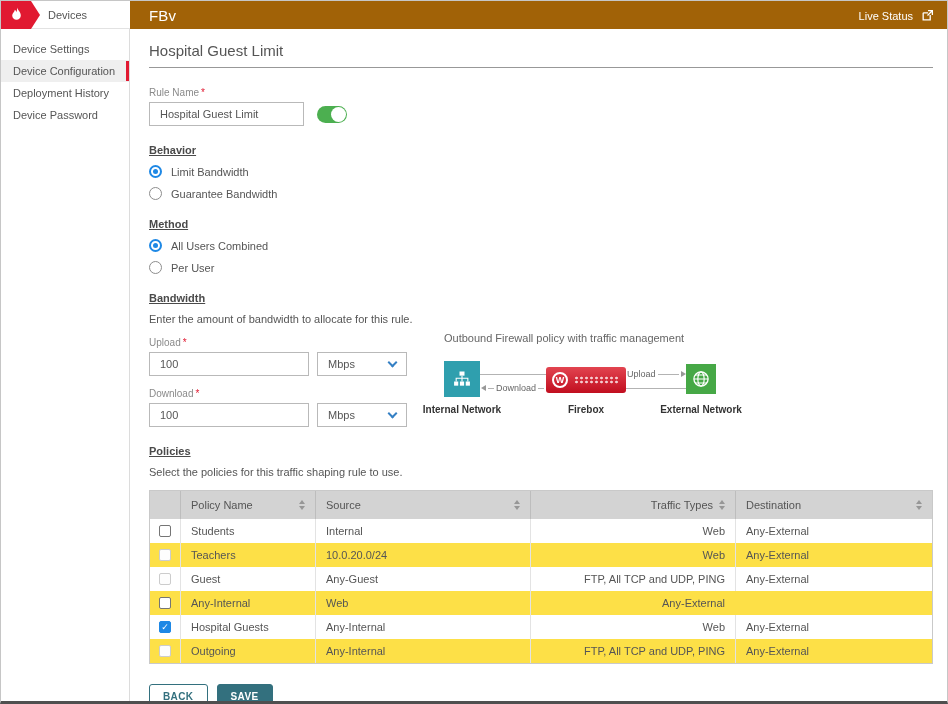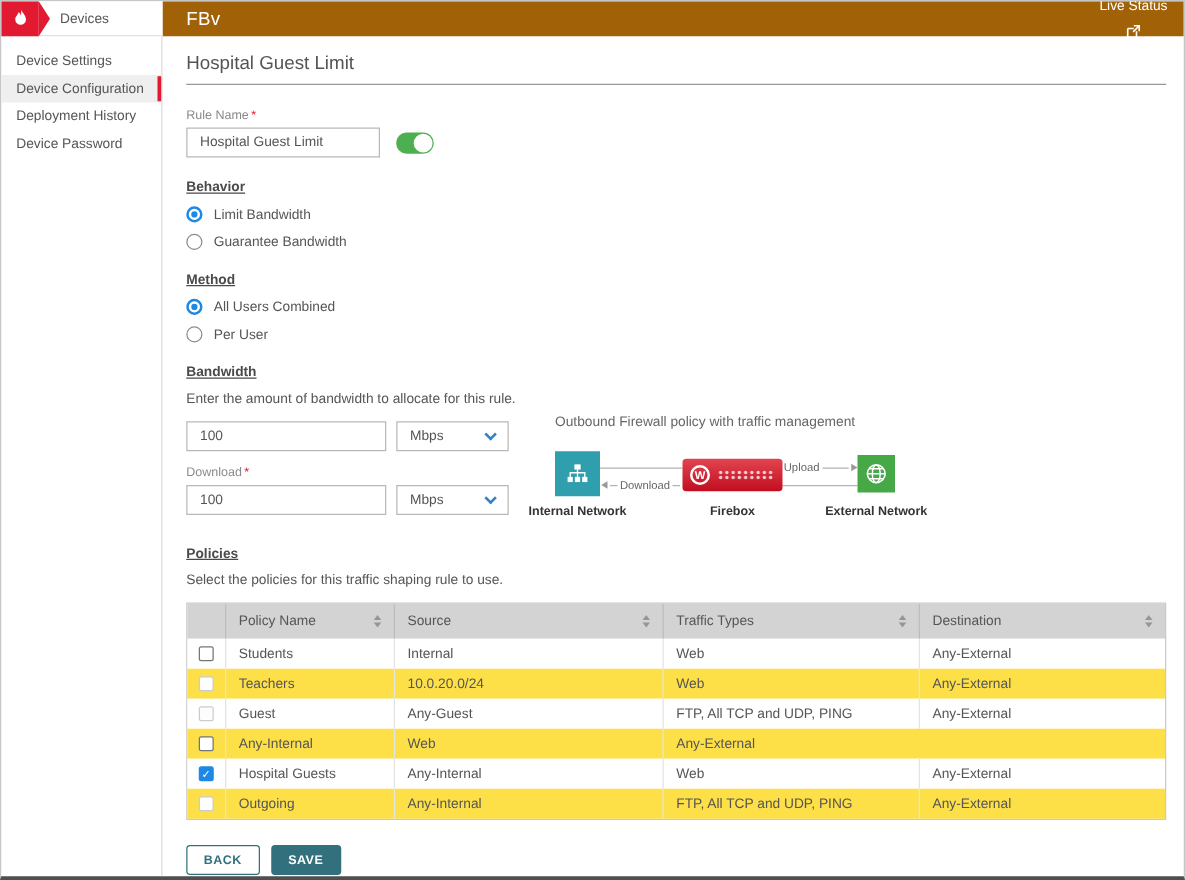--- a/index.html
+++ b/index.html
@@ -8,21 +8,21 @@
   .window { width:948px; height:704px; border:1px solid #c6c6c6; border-bottom:3px solid #4f4f4f; background:#fff; display:flex; flex-direction:column; overflow:hidden; }
 
   
   .header { height:28px; flex:0 0 28px; display:flex; }
   .brand { width:129px; background:#fff; border-bottom:1px solid #e2e2e2; display:flex; align-items:center; position:relative; flex:0 0 129px; }
   .brand-flag { width:30px; height:28px; background:#e11931; display:flex; align-items:center; justify-content:center; position:relative; }
   .brand-flag::after { content:''; position:absolute; left:30px; top:0; border-top:14px solid transparent; border-bottom:14px solid transparent; border-left:9px solid #e11931; }
   .brand-label { margin-left:17px; font-size:11px; color:#555; }
   .topbar { flex:1; background:#a16207; display:flex; align-items:center; color:#fff; }
   .topbar-title { margin-left:19px; font-size:15px; letter-spacing:.2px; }
-  .live-status { margin-left:auto; margin-right:13px; display:flex; align-items:center; gap:8px; font-size:11px; cursor:pointer;flex-direction:column; }
+  .live-status { margin-left:auto; margin-right:13px; display:flex; align-items:flex-end; gap:8px; font-size:11px; cursor:pointer; }
 
   
   .frame-body { flex:1; display:flex; min-height:0; }
   .sidebar { width:129px; flex:0 0 129px; border-right:1px solid #dcdcdc; padding-top:9px; }
   .side-item { height:22px; display:flex; align-items:center; padding-left:12px; font-size:11px; color:#555; cursor:pointer; position:relative; }
   .side-item.active { background:#efefef; }
   .side-item.active::after { content:''; position:absolute; right:0; top:1px; bottom:1px; width:3px; background:#e11931; }
 
   .main { flex:1; padding:0 14px 0 19px; font-size:11px; color:#555; overflow:hidden; }
   .page-title { font-size:15px; color:#555; padding:13px 0 8px; border-bottom:1px solid #989898; }
@@ -74,21 +74,21 @@
   .diag-label { position:absolute; top:43px; font-size:10px; font-weight:bold; color:#333; white-space:nowrap; transform:translateX(-50%); }
   .dl-internal { left:18px; } .dl-firebox { left:142px; } .dl-external { left:257px; }
 
   
   .ptable { margin-top:12px; border:1px solid #c9c9c9; }
   .thead { display:flex; background:#d3d3d3; height:28px; font-size:11px; color:#555; }
   .th { display:flex; align-items:center; justify-content:space-between; padding:0 10px; border-left:1px solid #bdbdbd; cursor:pointer; }
   .th.cbcol, .td.cbcol { width:30px; flex:0 0 30px; padding:0; border-left:none; display:flex; align-items:center; justify-content:center; }
   .thead > :nth-child(2), .tr > :nth-child(2) { width:135px; flex:0 0 135px; }
   .thead > :nth-child(3), .tr > :nth-child(3) { width:215px; flex:0 0 215px; }
-  .thead > :nth-child(4), .tr > :nth-child(4) { width:205px; flex:0 0 205px; }
+  .thead > :nth-child(4), .tr > :nth-child(4) { width:205px; flex:0 0 205px;justify-content:flex-end; }
   .thead > :nth-child(5), .tr > :nth-child(5) { flex:1; }
   .sort { display:inline-block; margin-left:6px; }
   .sort i { display:block; width:0; height:0; border-left:3px solid transparent; border-right:3px solid transparent; }
   .sort .up { border-bottom:4px solid #969696; margin-bottom:2px; }
   .sort .dn { border-top:4px solid #969696; }
   .tr { display:flex; height:24px; font-size:11px; color:#555; background:#fff; }
   .tr.alt { background:#fde047; }
   .td { display:flex; align-items:center; padding:0 10px; border-left:1px solid #e3e3e3; height:100%; }
   .checkbox { width:12px; height:12px; border:1px solid #757575; border-radius:2px; background:#fff; display:flex; align-items:center; justify-content:center; font-size:9px; line-height:1; color:#fff; cursor:pointer; }
   .checkbox.disabled { border-color:#cccccc; background:#fdfdfd; cursor:default; }
@@ -181,20 +181,23 @@
             <span class="radio-label">Per User</span>
           </div>
         </div>
 
       <div class="section-title">Bandwidth</div>
       <div class="bw-desc">Enter the amount of bandwidth to allocate for this rule.</div>
 
       <div class="bw-flex">
         <div class="bw-left">
           <div class="bw-field">
+            <div class="field-label">
+              <span>Upload</span><span class="req">*</span>
+            </div>
             <div class="bw-row">
               <input class="text-input bw-input" value="100" style="">
               <span class="select">
                 <span>Mbps</span>
                 <span class="chevron"></span>
               </span>
             </div>
           </div>
           <div class="bw-field">
             <div class="field-label">

